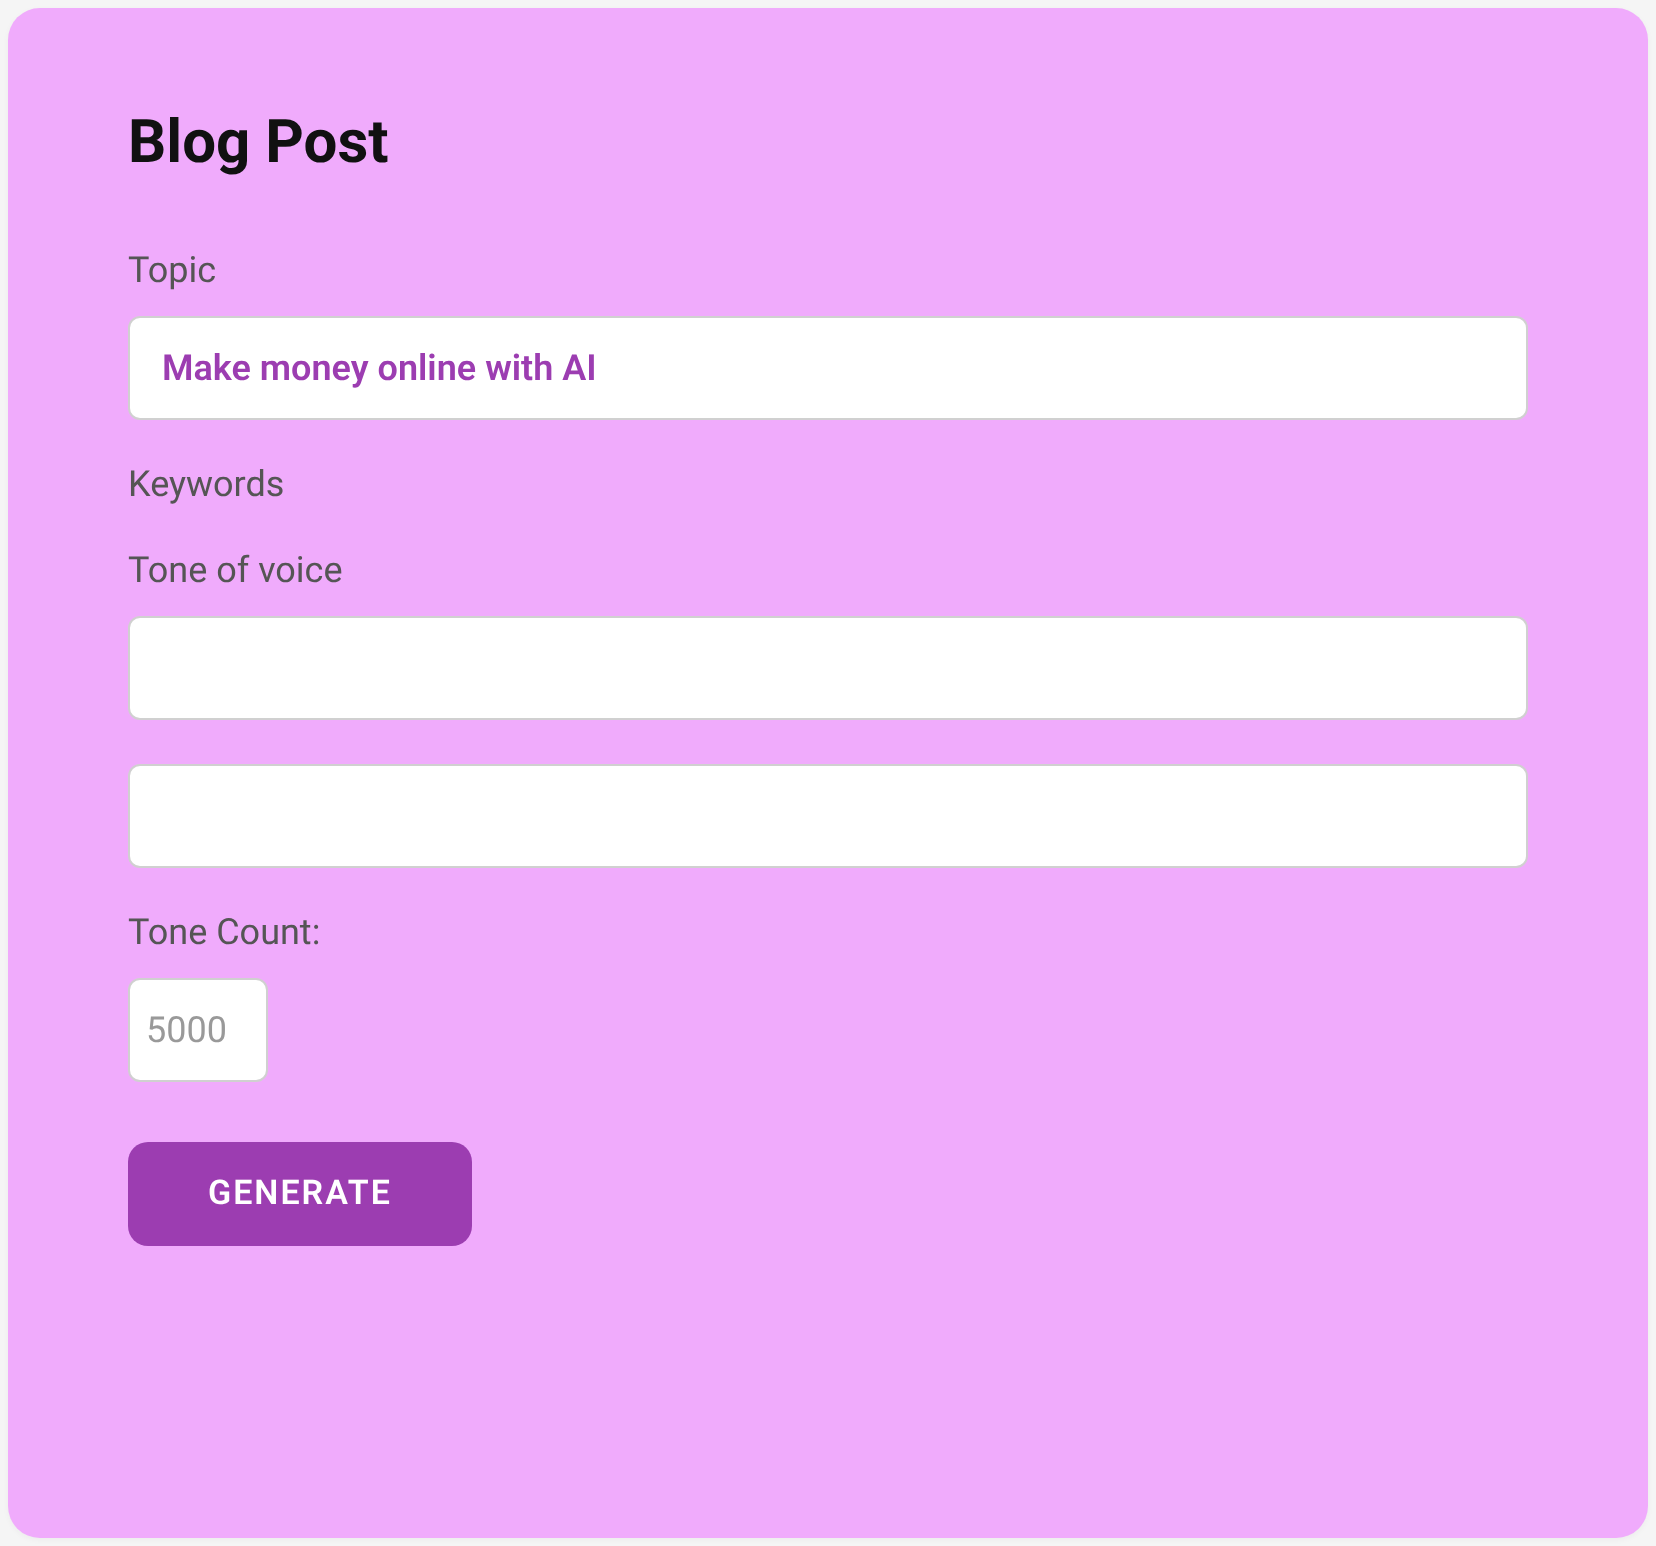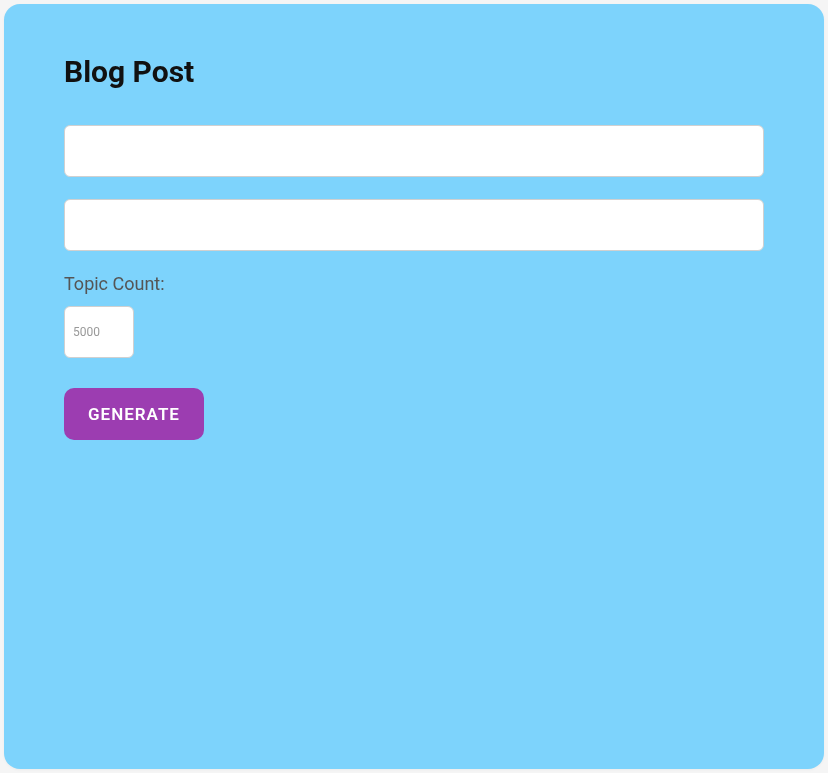--- a/index.html
+++ b/index.html
@@ -10,21 +10,21 @@
     body {
       font-family: -apple-system, BlinkMacSystemFont, "Segoe UI", Roboto, Helvetica, Arial, sans-serif;
       background: #f5f5f5;
       width: 828px;
       height: 773px;
       display: flex;
       align-items: center;
       justify-content: center;
     }
     .card {
-      background: #7dd3fc;
+      background: #f0abfc;
       border-radius: 16px;
       width: 820px;
       height: 765px;
       padding: 50px 60px;
       box-shadow: 0 1px 3px rgba(0,0,0,0.04);
     }
     .title {
       font-size: 30px;
       font-weight: 700;
       color: #111;
@@ -61,61 +61,67 @@
     .input-empty {
       font-weight: 400;
       color: #333;
     }
     .input-small {
       width: 70px;
       height: 52px;
       border: 1px solid #d0d0d0;
       border-radius: 6px;
       padding: 0 8px;
-      font-size: 12px;
+      font-size: 18px;
       color: #999;
       outline: none;
       font-family: inherit;
       -moz-appearance: textfield;
     }
     .input-small::-webkit-outer-spin-button,
     .input-small::-webkit-inner-spin-button {
       -webkit-appearance: none;
       margin: 0;
     }
     .generate-btn {
       background: #9c3db1;
       color: #ffffff;
       border: none;
       border-radius: 10px;
-      padding: 16px 24px;
+      padding: 16px 40px;
       font-size: 17px;
       font-weight: 600;
       letter-spacing: 1px;
       cursor: pointer;
       font-family: inherit;
     }
   </style>
 </head>
 <body>
 
 <div class="card">
   <h1 class="title">Blog Post</h1>
 
-
   <div class="field">
+    <label class="label">Topic</label>
+    <input type="text" class="input" value="Make money online with AI" style="">
   </div>
 
   <div class="field">
+    <label class="label">Keywords</label>
+  </div>
+
+  <div class="field">
+    <label class="label">Tone of voice</label>
     <input type="text" class="input input-empty" value="" style="">
   </div>
 
   <div class="field">
     <input type="text" class="input input-empty" value="" style="">
   </div>
 
   <div class="field-wc">
-    <label class="label">Topic Count:</label>
+    <label class="label">Tone Count:</label>
     <input type="text" class="input-small" value="5000" style="">
   </div>
 
   <button class="generate-btn">GENERATE</button>
 </div>
 
 </body></html>

